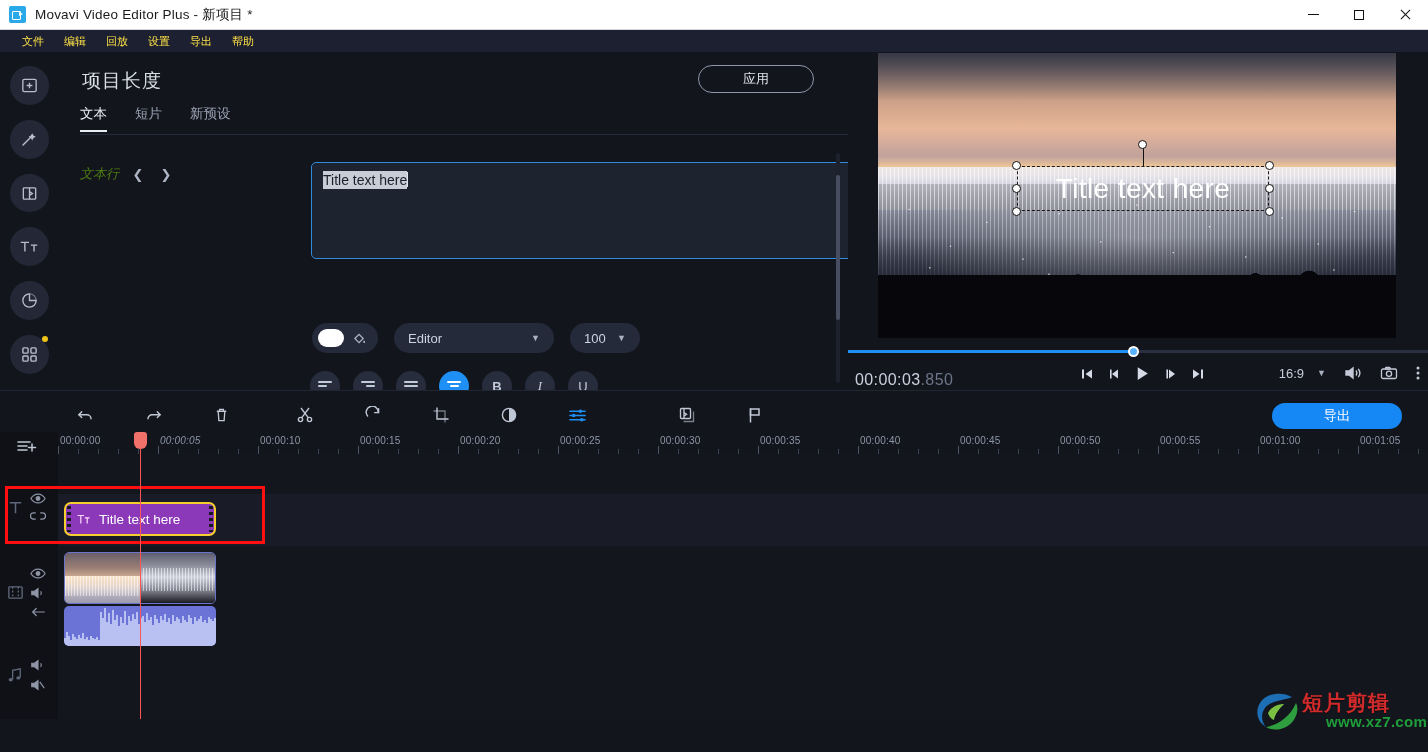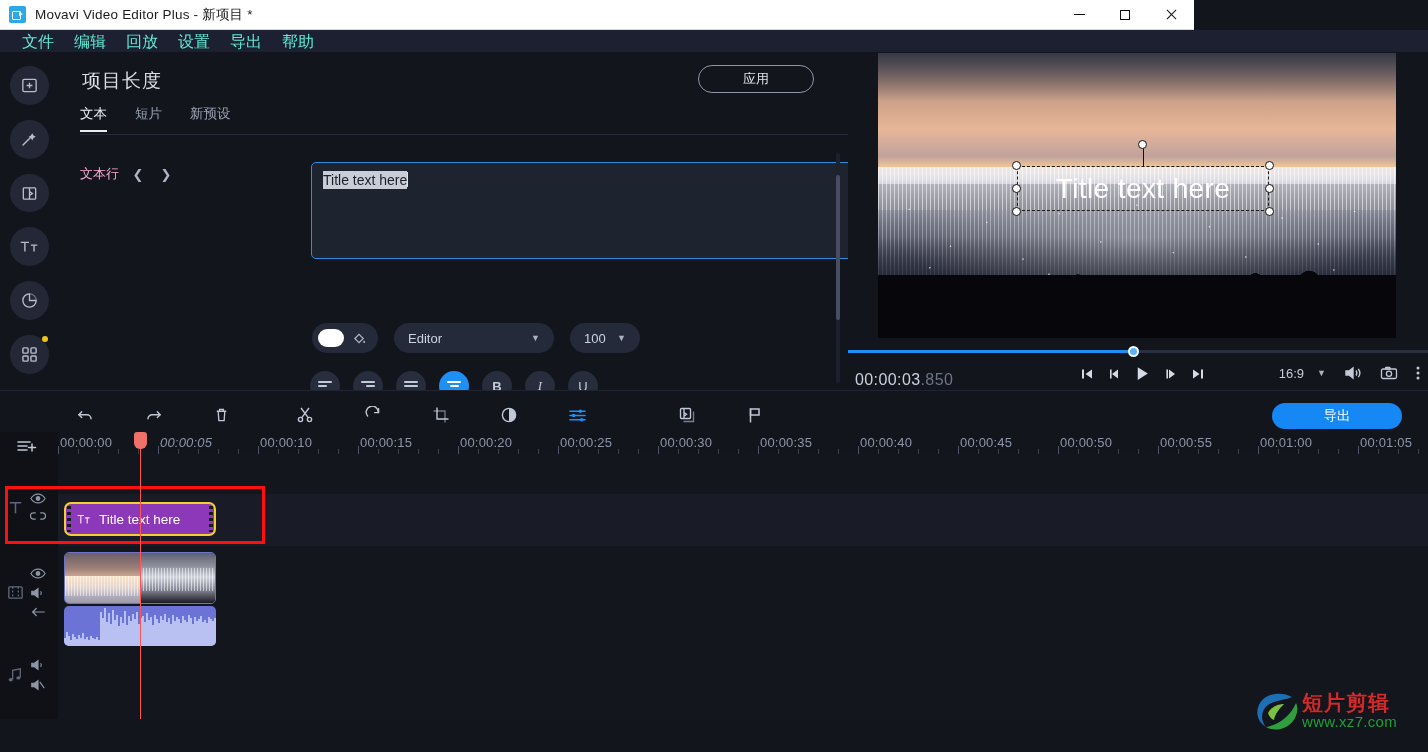--- a/index.html
+++ b/index.html
@@ -6,21 +6,21 @@
   html,body { width:1428px; height:752px; overflow:hidden; }
   body {
     font-family: "Liberation Sans", "DejaVu Sans", sans-serif;
     background:#13151c; color:#c3c9d6; font-size:13px;
     -webkit-font-smoothing: antialiased;
   }
   #app { position:relative; width:1428px; height:752px; }
 
   
   .titlebar {
-    position:absolute; left:0; top:0; width:1194px; height:30px;
+    position:absolute; left:0; top:0; width:1428px; height:30px;
     background:#ffffff; display:flex; align-items:center;
     border-bottom:1px solid #d8d8d8;
   }
   .tb-logo {
     width:17px; height:17px; margin-left:9px; border-radius:2px;
     background:#2aa8e8; position:relative; flex:0 0 auto;
   }
   .tb-logo:before{content:"";position:absolute;left:3px;top:5px;width:7px;height:7px;
     border:1.6px solid #fff;border-radius:1px;}
   .tb-logo:after{content:"";position:absolute;left:10px;top:6px;width:0;height:0;
@@ -34,21 +34,21 @@
   .gl-x{position:relative;width:12px;height:12px;display:block;}
   .gl-x:before,.gl-x:after{content:"";position:absolute;left:0;top:5.5px;width:13px;height:1px;background:#111;}
   .gl-x:before{transform:rotate(45deg);} .gl-x:after{transform:rotate(-45deg);}
 
   
   .menubar {
     position:absolute; left:0; top:30px; width:1428px; height:23px;
     background:#1c2030; display:flex; align-items:center; padding-left:12px;
     border-bottom:1px solid #11141e;
   }
-  .menu-item { color:#5eead4; font-size:16px; padding:0 10px; line-height:23px; cursor:default;}
+  .menu-item { color:#fde047; font-size:11px; padding:0 10px; line-height:23px; cursor:default;}
 
   
   .rail {
     position:absolute; left:0; top:53px; width:58px; height:336px;
     background:#13151c; display:flex; flex-direction:column; align-items:center; padding-top:13px;
   }
   .rail-btn {
     width:39px;height:39px;border-radius:50%;background:#242836;
     display:flex;align-items:center;justify-content:center;margin-bottom:15px;position:relative;
     color:#b7bdcb;
@@ -68,21 +68,21 @@
     display:flex;align-items:center;justify-content:center; cursor:pointer;
     font-family:inherit;
   }
   .tabs { position:absolute; left:22px; top:52px; display:flex; gap:28px; }
   .tab { font-size:13.5px;color:#9aa2b4;padding-bottom:9px;position:relative;cursor:pointer;}
   .tab.active{color:#e8ecf3;}
   .tab.active:after{content:"";position:absolute;left:0;right:0;bottom:0;height:2px;background:#e8ecf3;}
   .tab-rule{position:absolute;left:22px;top:81px;width:768px;height:1px;background:#262b3a;}
 
   .row-textline{position:absolute;left:22px;top:112px;display:flex;align-items:center;gap:10px;}
-  .row-textline .lbl{font-size:13px;color:#f9a8d4;}
+  .row-textline .lbl{font-size:13px;color:#4d7c0f;font-style:italic;}
   .arrow-btn{width:18px;height:18px;display:flex;align-items:center;justify-content:center;
     color:#aeb5c6;font-size:13px;cursor:pointer;}
 
   .txtarea {
     position:absolute; left:253px; top:109px; width:560px; height:97px;
     background:#1e2330; border:1.6px solid #2f8ce0; border-radius:5px;
     padding:9px 12px; color:#dfe4ee; font-size:14px; line-height:1.35;
     font-family:inherit; resize:none; outline:none; overflow:hidden;
   }
   .txtarea-overlay{
@@ -196,21 +196,21 @@
   
   .tl-toolbar{position:absolute;left:0;top:390px;width:1428px;height:48px;background:#13151c;
     border-top:1px solid #202534;}
   .tlb{position:absolute;top:9px;width:30px;height:30px;display:flex;align-items:center;
     justify-content:center;color:#c0c7d5;cursor:pointer;}
   .export-btn{position:absolute;right:26px;top:12px;width:130px;height:26px;border-radius:13px;
     background:#1688f5;color:#fff;font-size:13.5px;display:flex;align-items:center;justify-content:center;
     cursor:pointer;border:none;font-family:inherit;}
 
   .ruler{position:absolute;left:58px;top:432px;width:1370px;height:22px;}
-  .rl-lab{position:absolute;top:3px;font-size:13px;color:#8d95a8;letter-spacing:.2px;}
+  .rl-lab{position:absolute;top:3px;font-size:10px;color:#8d95a8;letter-spacing:.2px;}
   .rl-tick{position:absolute;bottom:0;width:1px;height:5px;background:#3a4254;}
   .rl-tick.maj{height:8px;background:#4b5468;}
 
   .tl-gutter{position:absolute;left:0;top:432px;width:58px;height:287px;background:#0f1117;}
   .gut-add{position:absolute;left:16px;top:5px;color:#c0c7d5;cursor:pointer;}
   .gut-row{position:absolute;left:0;width:58px;display:flex;align-items:center;}
   .gut-ico{color:#8e95a6;display:flex;align-items:center;justify-content:center;cursor:pointer;}
 
   .tl-area{position:absolute;left:58px;top:454px;width:1370px;height:265px;background:#14161e;}
   .tl-band{position:absolute;left:0;width:1370px;background:#171a23;}
@@ -252,21 +252,21 @@
   .proj-len{position:absolute;left:529px;font-size:12.5px;color:#aeb5c4;}
   .proj-len .v{color:#d7dce7;}
   .scroll-h{position:absolute;left:735px;bottom:0px;width:176px;height:3px;background:#3a4152;border-radius:2px;}
 
   
   .wm{position:absolute;right:6px;bottom:14px;width:170px;height:52px;display:flex;align-items:center;}
   .wm-logo{width:48px;height:46px;position:relative;flex:0 0 auto;}
   .wm-txt{margin-left:2px;}
   .wm-cn{font-size:21px;font-weight:bold;color:#d02a2a;letter-spacing:1px;line-height:1;
     text-shadow:0 1px 0 rgba(0,0,0,.5);}
-  .wm-url{font-size:15px;font-weight:normal;color:#1f9e3a;letter-spacing:.3px;line-height:1.25;}
+  .wm-url{font-size:15px;font-weight:bold;color:#1f9e3a;letter-spacing:.3px;line-height:1.25;margin-left:24px;}
 </style>
 </head>
 <body>
 
 <div id="app">
 
   <div class="titlebar">
     <div class="tb-logo"></div>
     <div class="tb-title">Movavi Video Editor Plus - 新项目 *</div>
     <div class="tb-ctrls">

